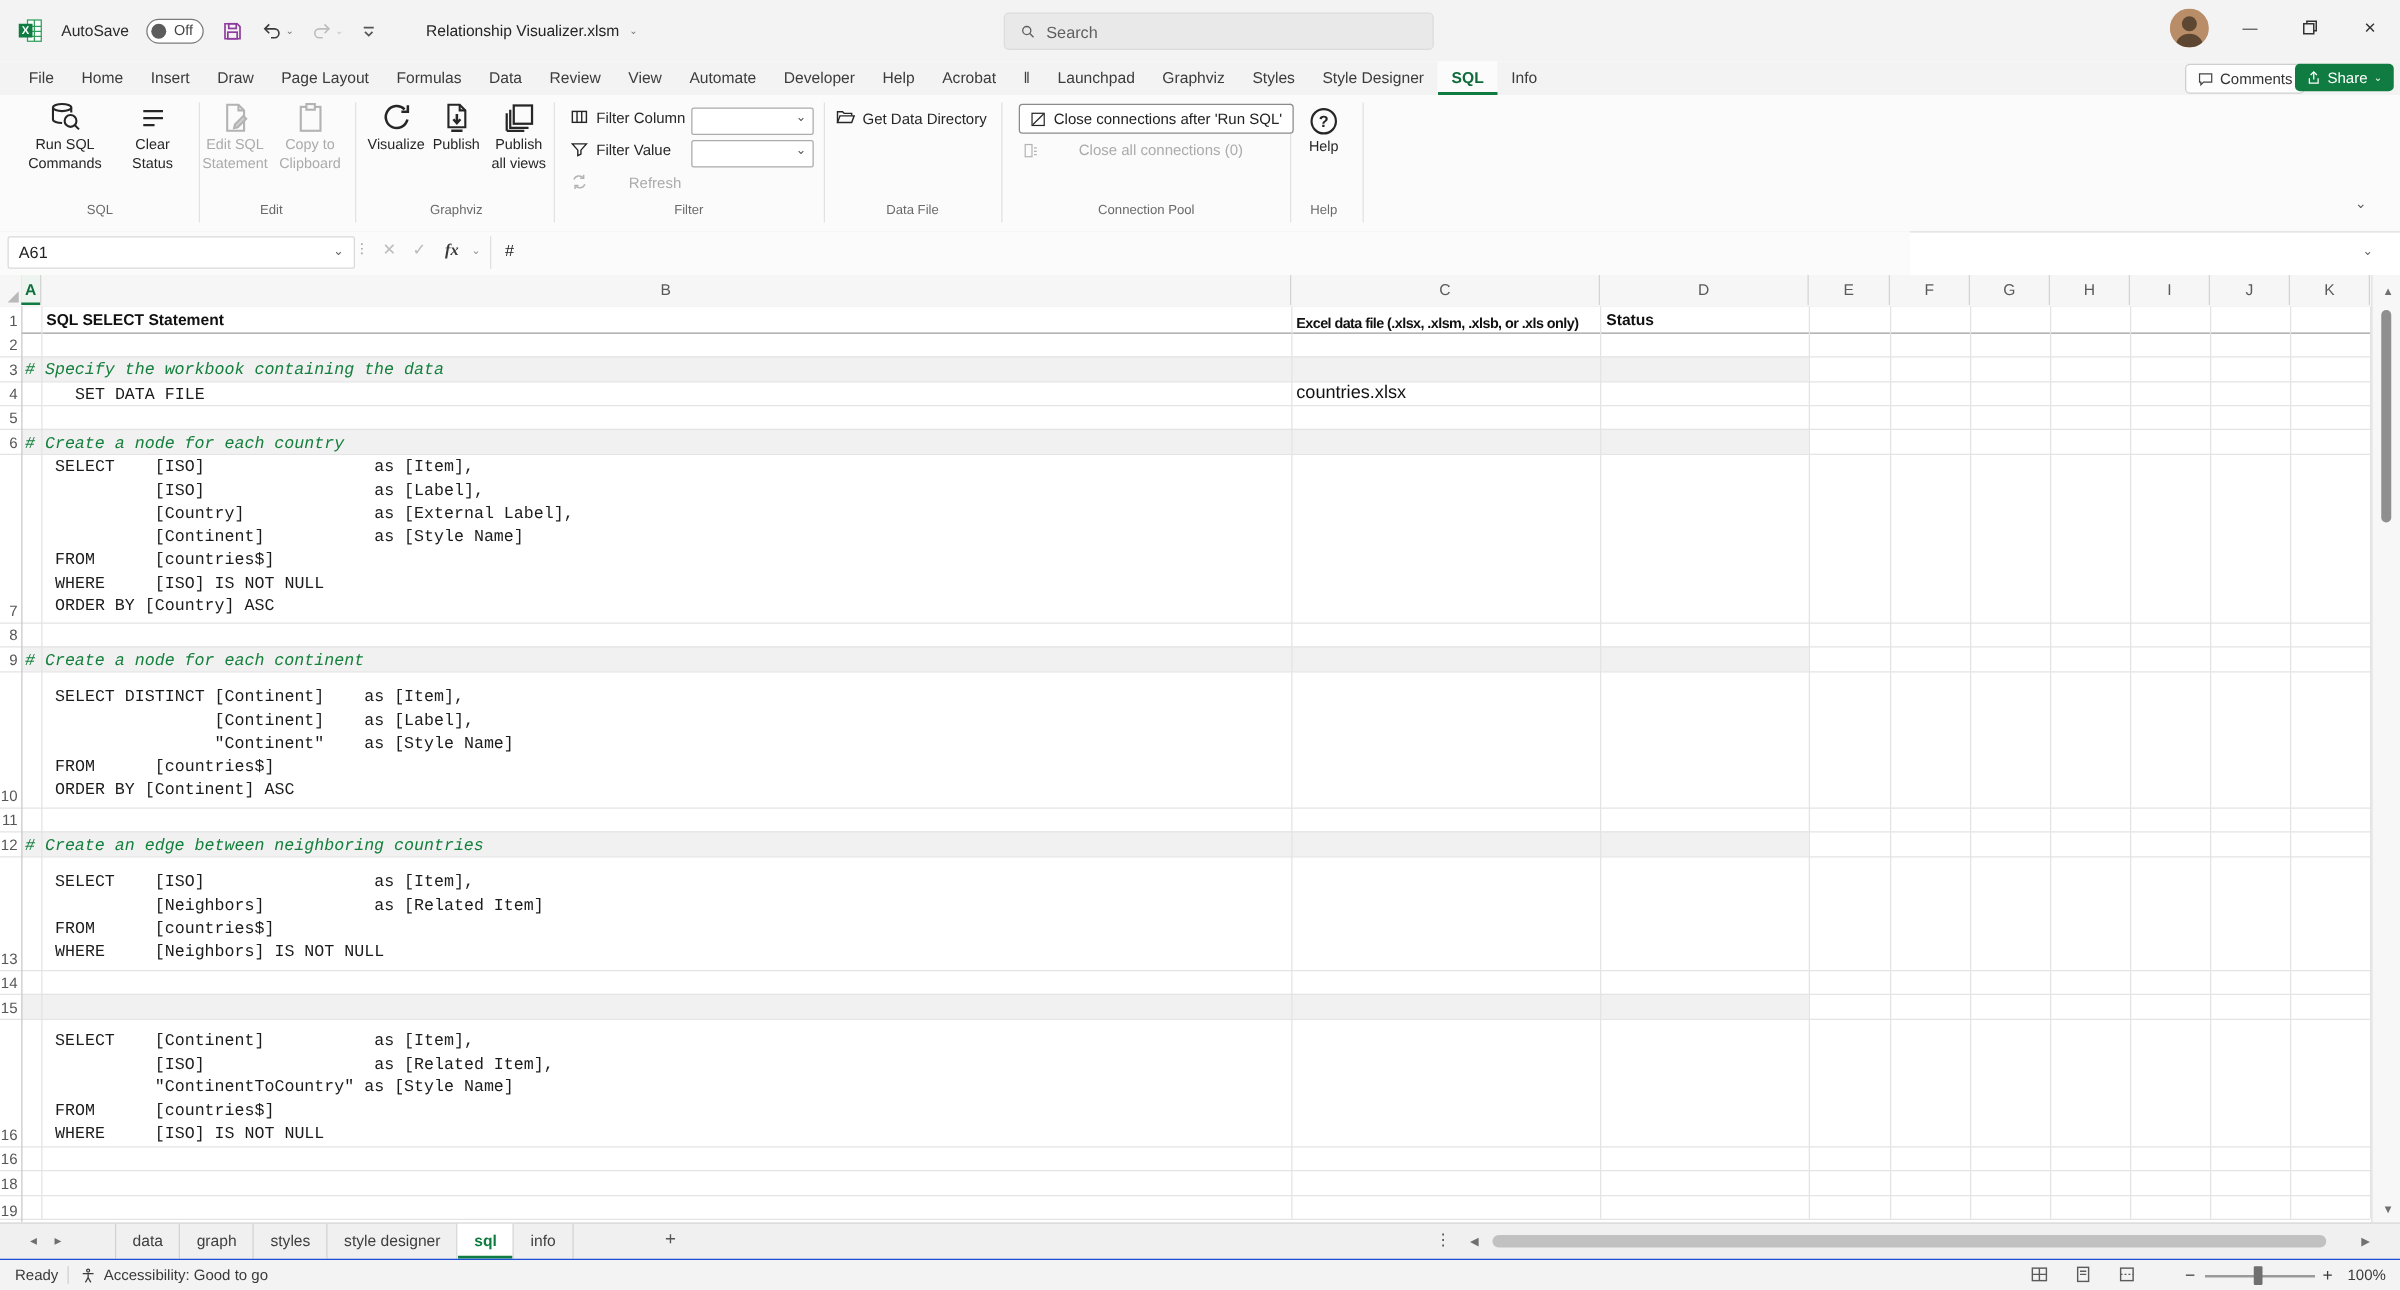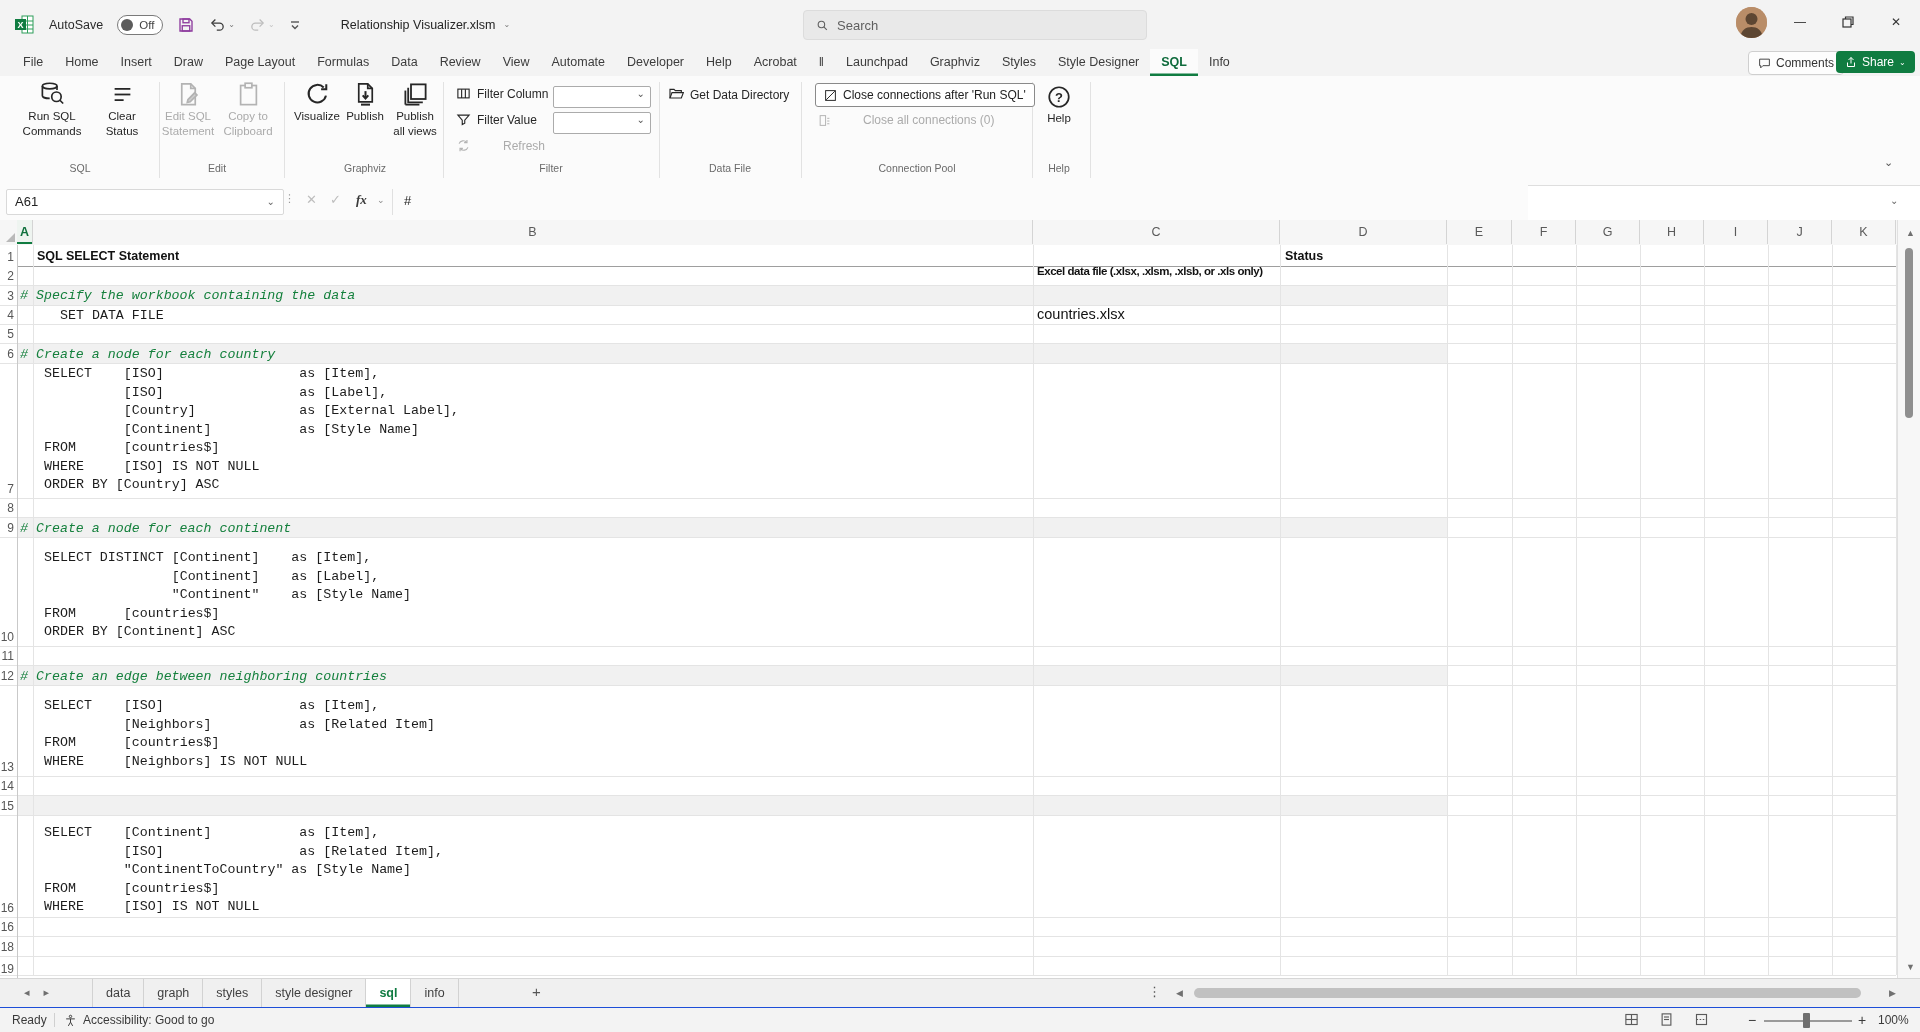--- a/index.html
+++ b/index.html
@@ -505,21 +505,21 @@
 FROM      [countries$]
 WHERE     [Neighbors] IS NOT NULL</div>
       <div class="mono" style="left: 44px; top: 579px;">SELECT    [Continent]           as [Item],
           [ISO]                 as [Related Item],
           "ContinentToCountry" as [Style Name]
 FROM      [countries$]
 WHERE     [ISO] IS NOT NULL</div>
       <div class="mono" style="left: 44px; top: 62px; margin-left: 16px;">SET DATA FILE</div>
       <div class="sanscell" style="left: 1037px; top: 61px;">countries.xlsx</div>
       <div class="hdrcell" style="left: 37px; top: 4px;">SQL SELECT Statement</div>
-      <div class="hdrcell" style="left: 1037px; top: 20px; font-size: 11.5px; letter-spacing: -0.45px; width: 242px; overflow: hidden;">Excel data file (.xlsx, .xlsm, .xlsb, or .xls only)</div>
+      <div class="hdrcell" style="left: 1037px; top: 8px; font-size: 11.5px; letter-spacing: -0.45px; width: 242px; overflow: hidden;">Excel data file (.xlsx, .xlsm, .xlsb, or .xls only)</div>
       <div class="hdrcell" style="left: 1285px; top: 4px;">Status</div>
     </div>
 
   <div class="abs" id="vscroll">
     <div class="scroll-arrow" style="left:8px;top:8px">▲</div>
     <div id="vthumb"></div>
     <div class="scroll-arrow" style="left:8px;top:742px">▼</div>
   </div>
 
   <div class="abs" id="tabstrip">

